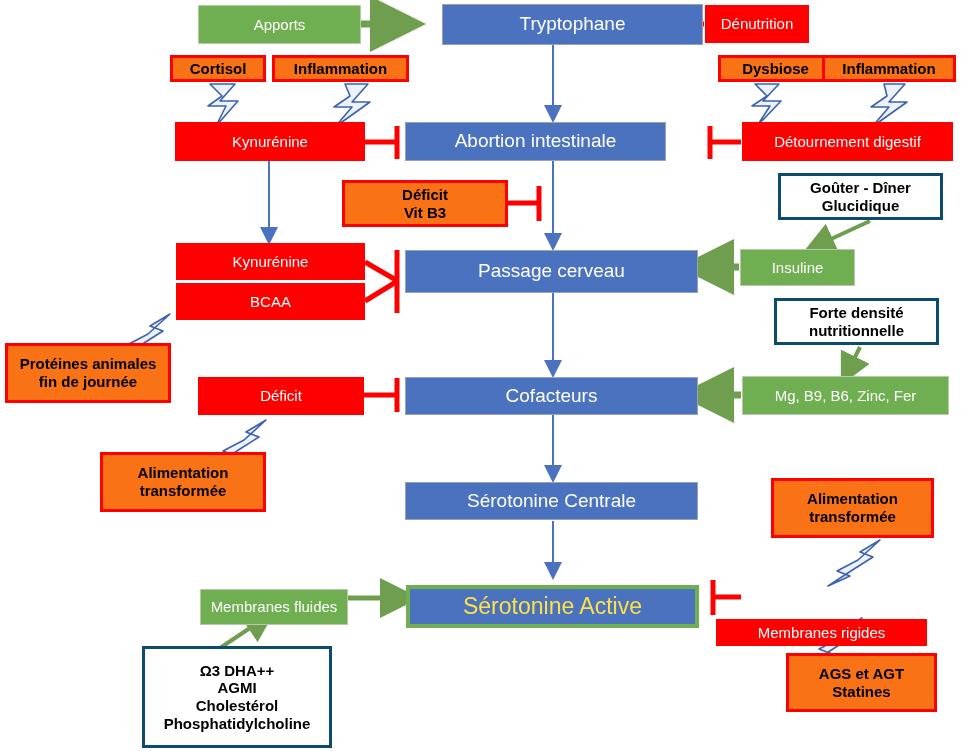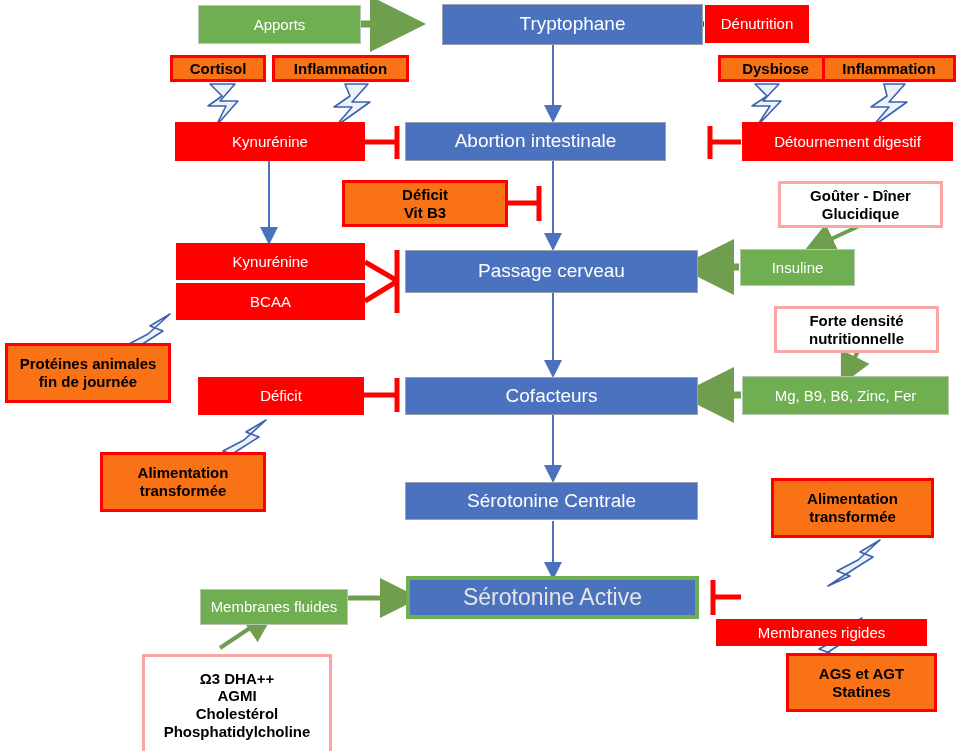--- a/index.html
+++ b/index.html
@@ -14,24 +14,24 @@
 
   
   .green{background:#70AF51;border:1px solid #b8c7ae;color:#ffffff;font-size:15px;font-weight:400;}
 
   
   .red{background:#FF0000;border:none;color:#ffffff;font-size:15px;font-weight:400;}
 
   
   .redline{background:#f97316;border:3px solid #FF0000;color:#000000;font-size:15px;font-weight:bold;}
   
-  .greenline{background:#ffffff;border:3px solid #fca5a5;color:#000000;font-size:15px;font-weight:bold;margin-top:8px;}
+  .greenline{background:#ffffff;border:3px solid #0c4a6e;color:#000000;font-size:15px;font-weight:bold;}
 
   
-  .serotonine-active{background:#4A72BE;border:4px solid #70AF51;color:#e5e5e5;font-size:23px;}
+  .serotonine-active{background:#4A72BE;border:4px solid #70AF51;color:#fde047;font-size:23px;margin-top:9px;}
 
   svg.layer{position:absolute;left:0;top:0;width:962px;height:751px;pointer-events:none;}
   .ml{white-space:pre-line;}
 </style>
 </head>
 <body>
 
 <div id="stage">
 
   <svg class="layer" viewBox="0 0 962 751">

